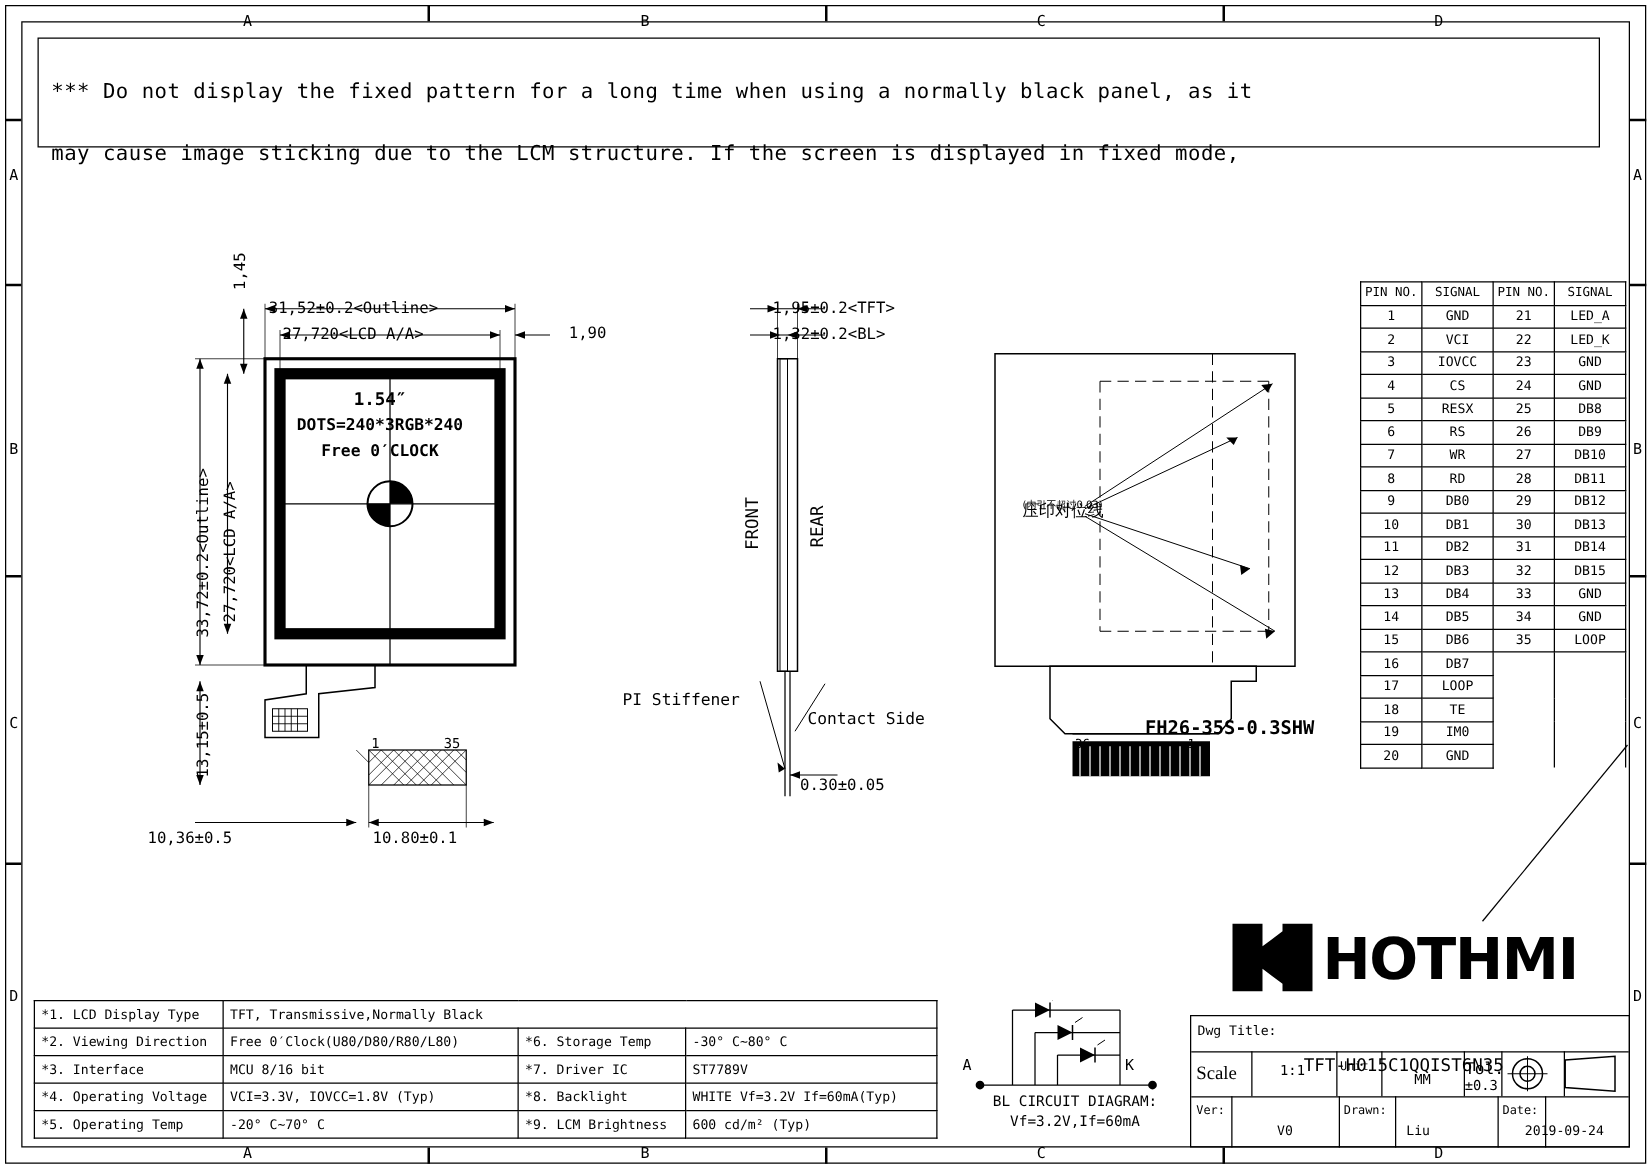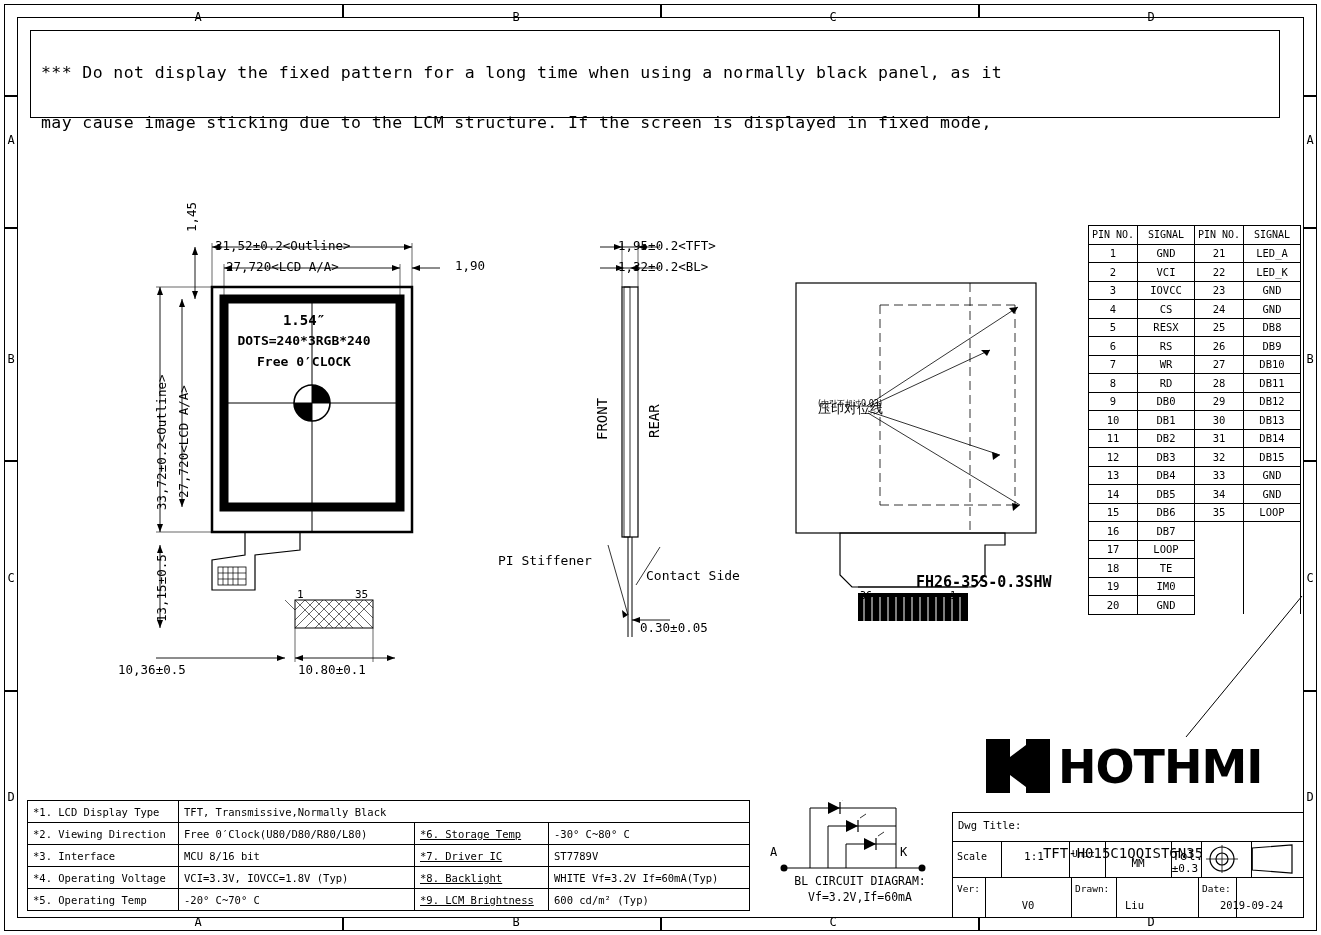--- a/index.html
+++ b/index.html
@@ -31,21 +31,21 @@
   .pintable .c2{width:48px;}
   .pintable .c3{width:56px;}
   .pintable th{font-size:10px;}
   .blankcell{border-left:1px solid #000 !important;border-right:1px solid #000 !important;border-top:none !important;border-bottom:none !important;}
 
   
   .spectable{position:absolute;left:27px;top:800px;border-collapse:collapse;font-size:10.5px;}
   .spectable td{border:1px solid #000;height:21px;padding:0 5px;font-weight:normal;white-space:nowrap;}
   .k1{width:140px;}
   .v1{width:225px;margin-top:48px;}
-  .k2{width:123px;text-decoration:underline;}
+  .k2{width:123px;}
   .v2{width:190px;}
 
   
   .titleblock{position:absolute;left:952px;top:812px;width:352px;height:106px;border:1px solid #000;box-sizing:border-box;}
   .tb-cell{position:absolute;font-size:10.5px;box-sizing:border-box;}
 
   .logo{position:absolute;left:980px;top:735px;width:300px;height:62px;}
 
   .small{font-size:9px;}
   .cn{font-family:"DejaVu Sans",sans-serif;}
@@ -504,21 +504,21 @@
 
     <div class="ln" style="left:32px;top:64px;width:1px;height:41px;"></div>
     <div class="ln" style="left:118px;top:64px;width:1px;height:41px;"></div>
     <div class="ln" style="left:163px;top:64px;width:1px;height:41px;"></div>
     <div class="ln" style="left:245px;top:64px;width:1px;height:41px;"></div>
     <div class="ln" style="left:283px;top:64px;width:1px;height:41px;"></div>
 
     <div class="tb-cell" style="left:5px;top:6px;">Dwg Title:</div>
     <div class="tb-cell ctr" style="left:40px;top:32px;width:260px;font-size:14px;">TFT-H015C1QQIST6N35</div>
 
-    <div class="tb-cell" style="left:4px;top:38px;font-size:10px;">Scale</div>
+    <div class="tb-cell" style="left:4px;top:38px;font-size:15px;font-family:Liberation Serif, serif;">Scale</div>
 
     <div class="tb-cell" style="left:4px;top:70px;font-size:9.5px;">Ver:</div>
     <div class="tb-cell" style="left:122px;top:70px;font-size:9.5px;">Drawn:</div>
     <div class="tb-cell" style="left:249px;top:70px;font-size:9.5px;">Date:</div>
     <div class="tb-cell ctr" style="left:32px;top:86px;width:86px;font-size:10.5px;">V0</div>
     <div class="tb-cell ctr" style="left:118px;top:86px;width:127px;font-size:10.5px;">Liu</div>
     <div class="tb-cell ctr" style="left:245px;top:86px;width:107px;font-size:10.5px;">2019-09-24</div>
   </div>
 
   <div class="txt ctr" style="left:1000px;top:850px;width:68px;font-size:11px;">1:1</div>

